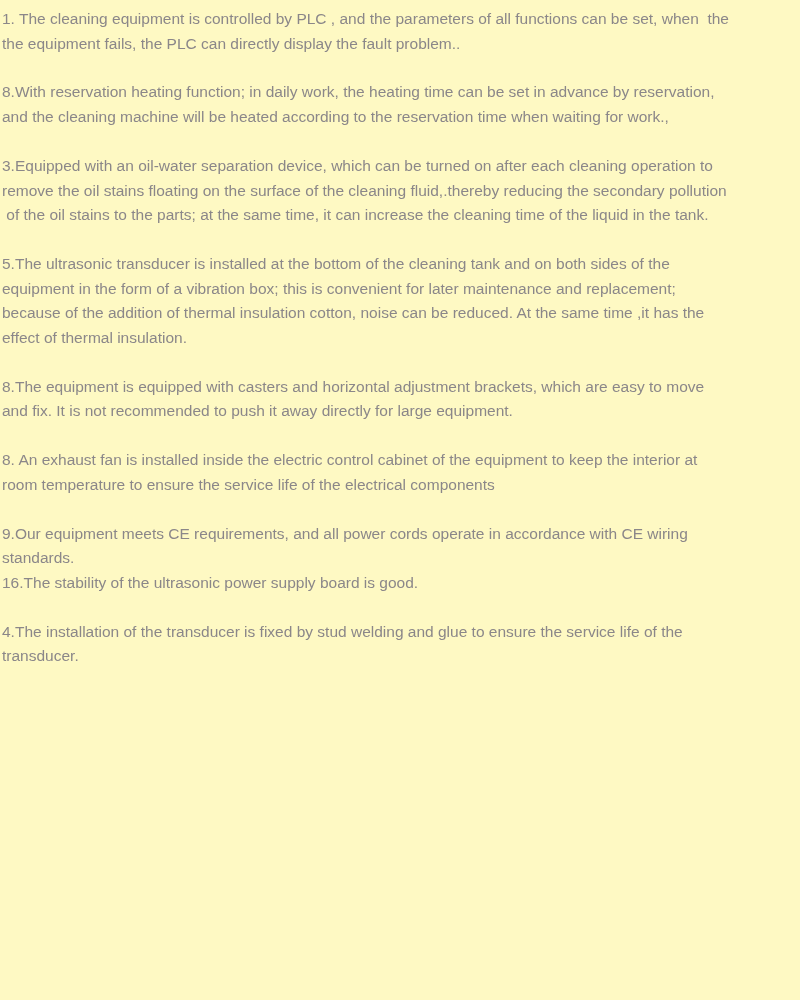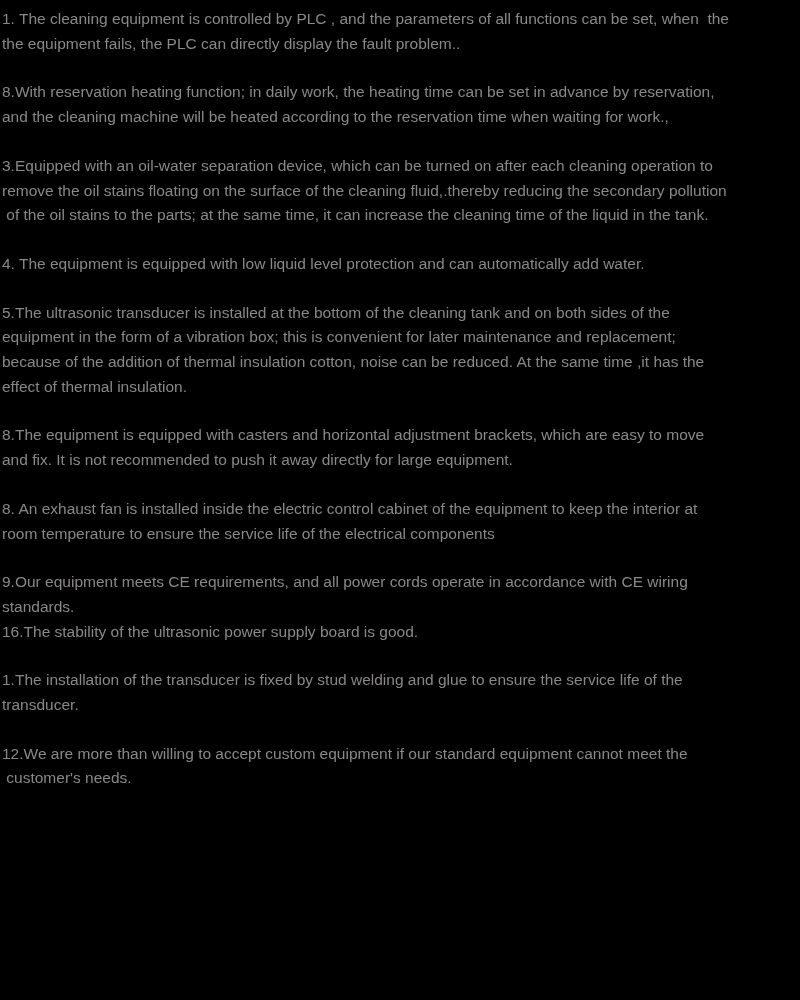--- a/index.html
+++ b/index.html
@@ -7,21 +7,21 @@
     padding: 0;
     background: #ffffff;
   }
   .page {
     position: relative;
     width: 800px;
     height: 1000px;
     box-sizing: border-box;
     padding: 7px 2px 0 2px;
     overflow: hidden;
-    background: #000000;
+    background: #fef9c3;
     font-family: "Liberation Sans", sans-serif;
   }
   .para {
     margin: 0 0 24px 0;
     font-size: 15.5px;
     line-height: 24.7px;
     font-weight: 400;
     color: #8b8789;
     white-space: pre;
     letter-spacing: 0px;
@@ -31,29 +31,26 @@
 <body>
 
 <div class="page">
   <p class="para">1. The cleaning equipment is controlled by PLC , and the parameters of all functions can be set, when  the
 the equipment fails, the PLC can directly display the fault problem..</p>
   <p class="para">8.With reservation heating function; in daily work, the heating time can be set in advance by reservation,
 and the cleaning machine will be heated according to the reservation time when waiting for work.,</p>
   <p class="para">3.Equipped with an oil-water separation device, which can be turned on after each cleaning operation to
 remove the oil stains floating on the surface of the cleaning fluid,.thereby reducing the secondary pollution
  of the oil stains to the parts; at the same time, it can increase the cleaning time of the liquid in the tank.</p>
-  <p class="para">4. The equipment is equipped with low liquid level protection and can automatically add water.</p>
   <p class="para">5.The ultrasonic transducer is installed at the bottom of the cleaning tank and on both sides of the
 equipment in the form of a vibration box; this is convenient for later maintenance and replacement;
 because of the addition of thermal insulation cotton, noise can be reduced. At the same time ,it has the
 effect of thermal insulation.</p>
   <p class="para">8.The equipment is equipped with casters and horizontal adjustment brackets, which are easy to move
 and fix. It is not recommended to push it away directly for large equipment.</p>
   <p class="para">8. An exhaust fan is installed inside the electric control cabinet of the equipment to keep the interior at
 room temperature to ensure the service life of the electrical components</p>
   <p class="para">9.Our equipment meets CE requirements, and all power cords operate in accordance with CE wiring
 standards.
 16.The stability of the ultrasonic power supply board is good.</p>
-  <p class="para">1.The installation of the transducer is fixed by stud welding and glue to ensure the service life of the
+  <p class="para">4.The installation of the transducer is fixed by stud welding and glue to ensure the service life of the
 transducer.</p>
-  <p class="para">12.We are more than willing to accept custom equipment if our standard equipment cannot meet the
- customer's needs.</p>
 </div>
 
 </body></html>

